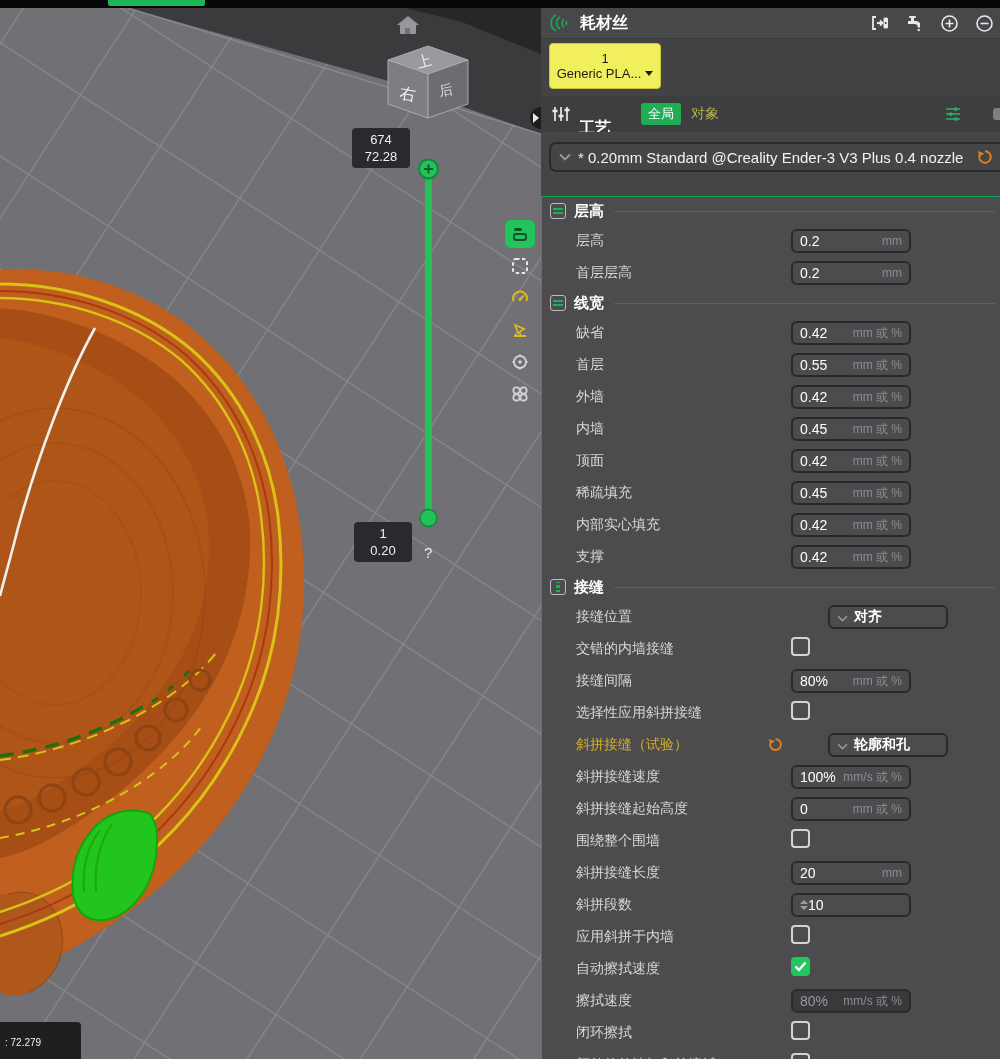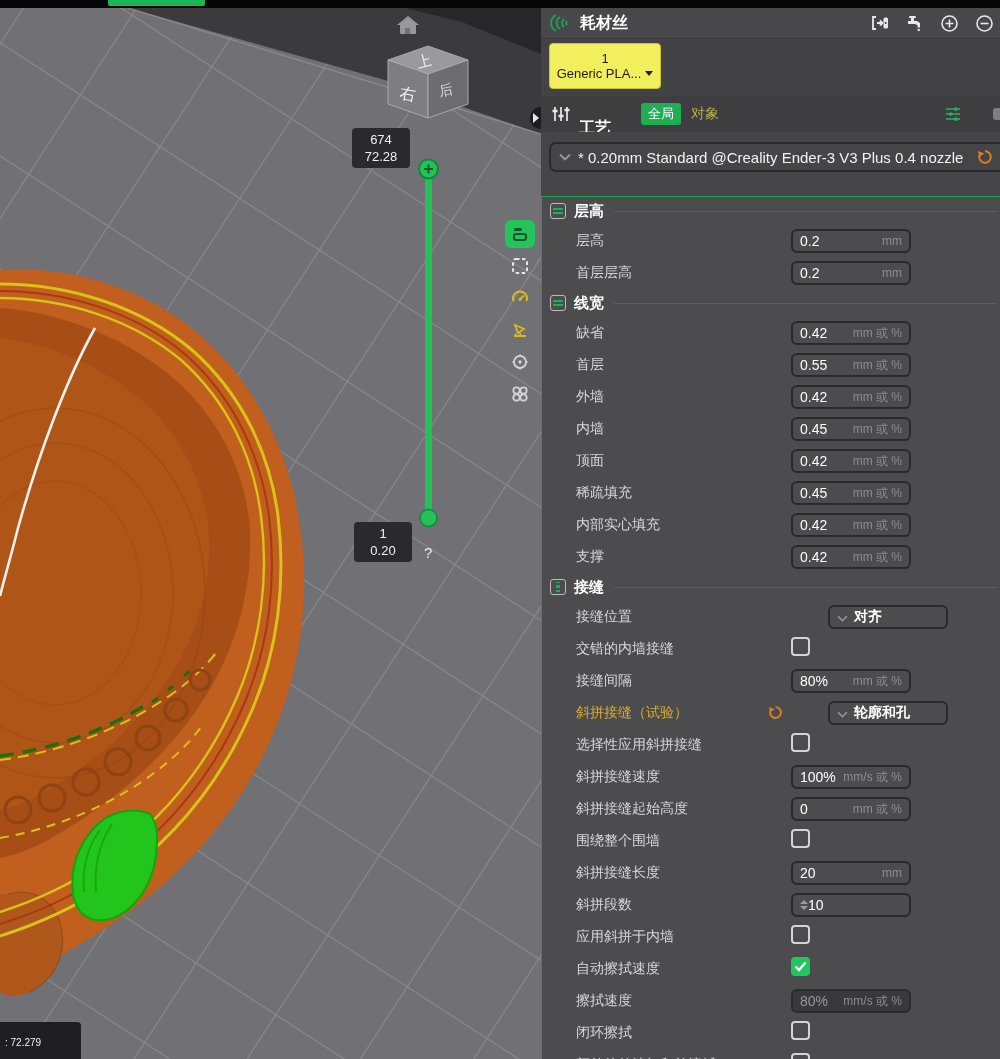--- a/index.html
+++ b/index.html
@@ -474,38 +474,38 @@
         <div class="row">
           <span class="lab">接缝间隔</span>
           <div class="ctrl">
             <div class="field">
               <span class="val">80%</span>
               <span class="unit">mm 或 %</span>
             </div>
           </div>
         </div>
         <div class="row">
+          <span class="lab">选择性应用斜拼接缝</span>
+          <div class="ctrl">
+            <div class="cb"></div>
+          </div>
+        </div>
+        <div class="row">
           <span class="lab hl">斜拼接缝（试验）</span>
           <span class="rundo"><svg width="15" height="15" viewBox="0 0 16 16">
               <path d="M8,2.2 a5.8 5.8 0 1 1 -5.4,3.7" fill="none" stroke="#e07f1f" stroke-width="2"></path>
               <path d="M0.8,2 L2.6,7.4 L7.4,4.4 Z" fill="#e07f1f"></path>
             </svg></span>
           <div class="ctrl">
             <div class="field select">
               <span><svg width="11" height="7" viewBox="0 0 12 8">
                   <polyline points="1,1.5 6,6.5 11,1.5" fill="none" stroke="#9a9a9e" stroke-width="1.8"></polyline>
                 </svg></span>
               <span class="val">轮廓和孔</span>
             </div>
-          </div>
-        </div>
-        <div class="row">
-          <span class="lab">选择性应用斜拼接缝</span>
-          <div class="ctrl">
-            <div class="cb"></div>
           </div>
         </div>
         <div class="row">
           <span class="lab">斜拼接缝速度</span>
           <div class="ctrl">
             <div class="field">
               <span class="val">100%</span>
               <span class="unit">mm/s 或 %</span>
             </div>
           </div>

